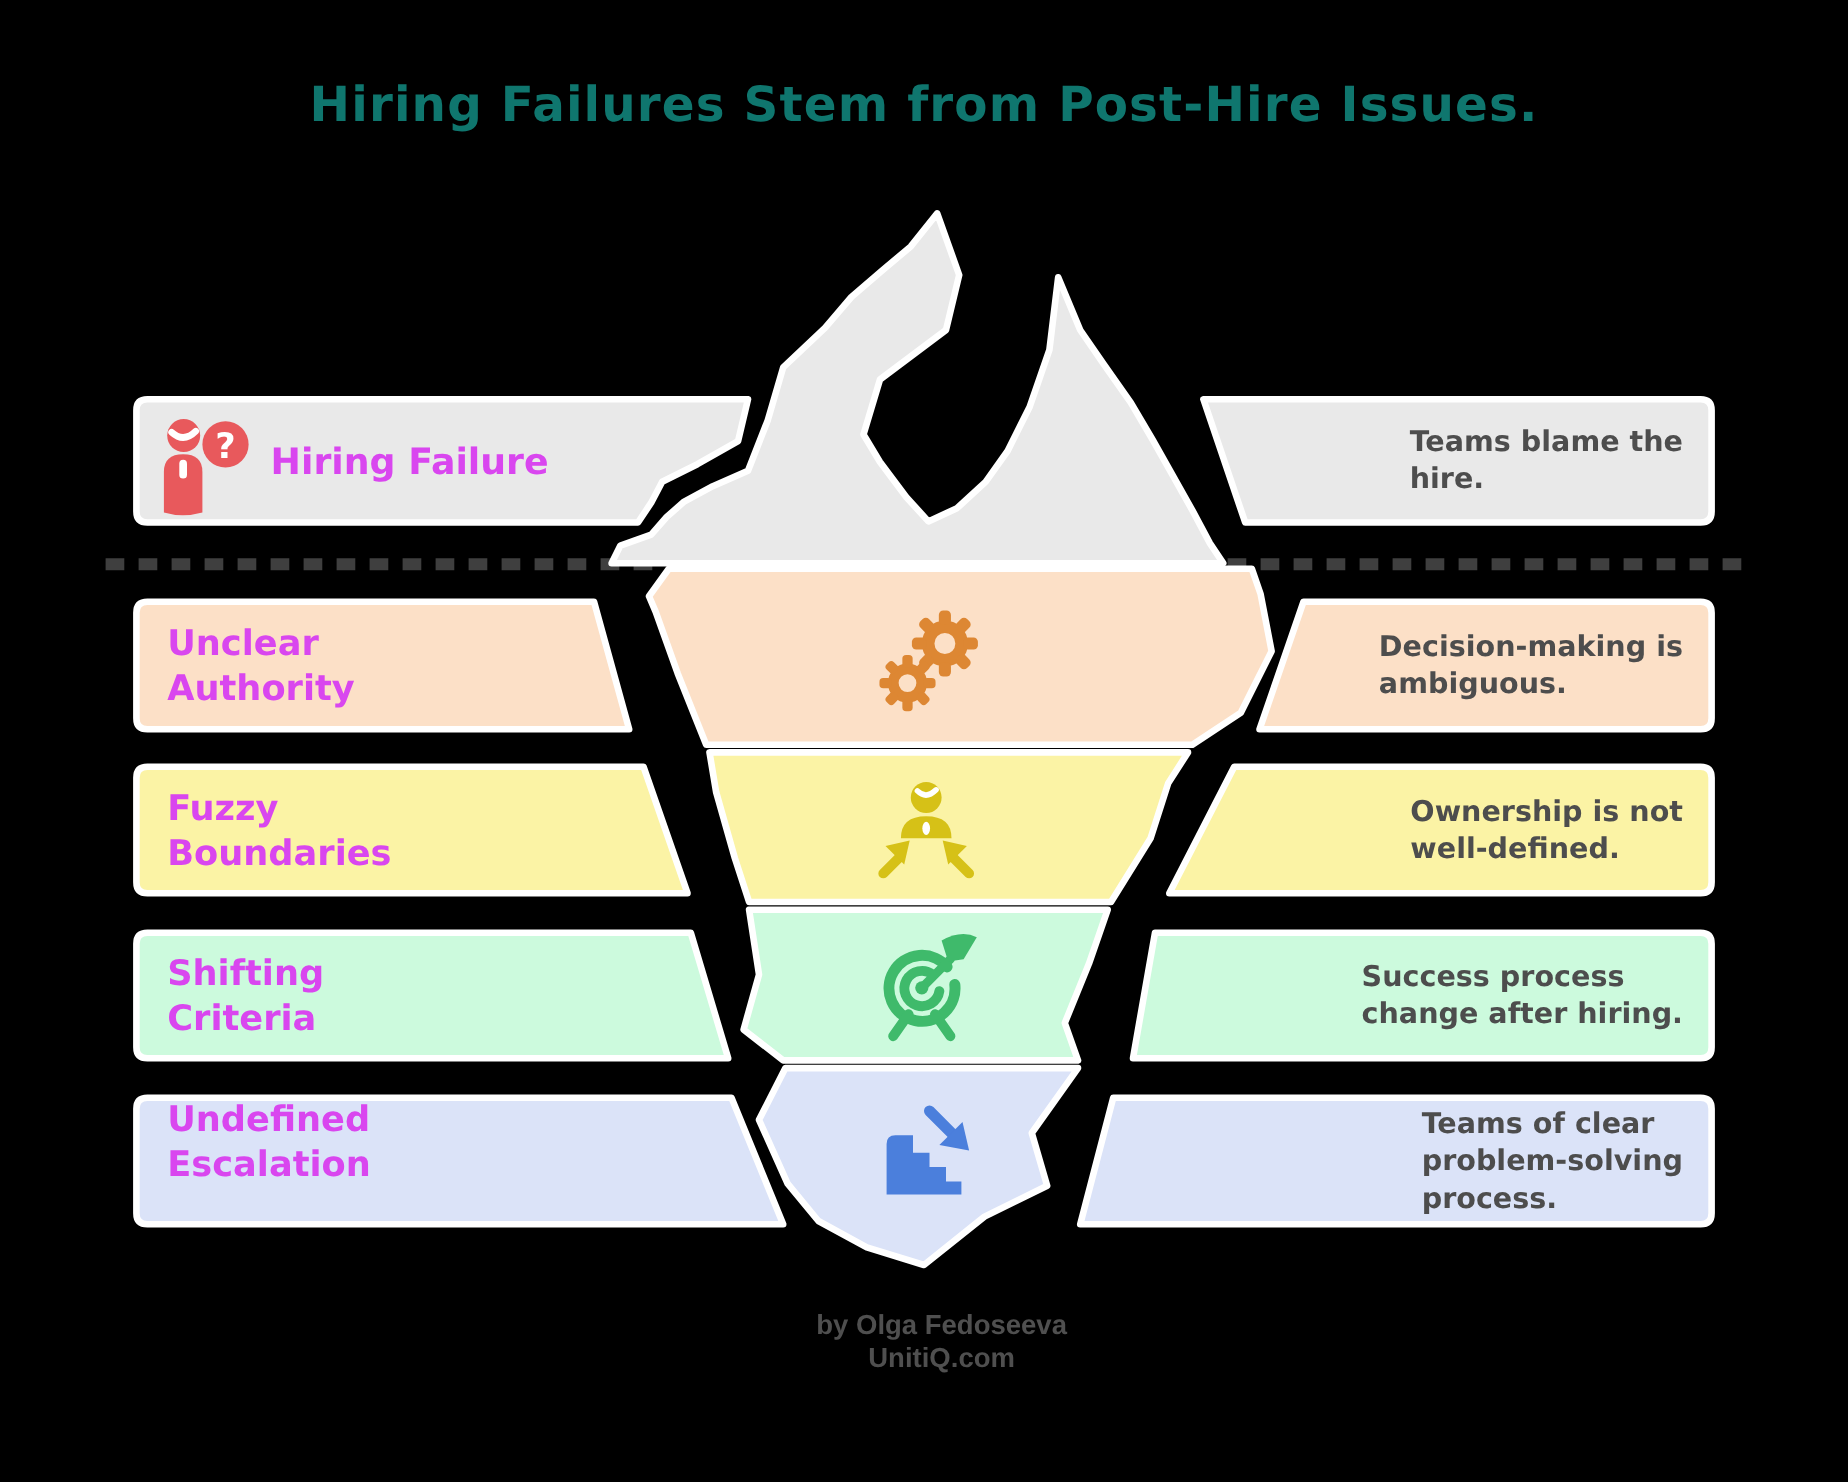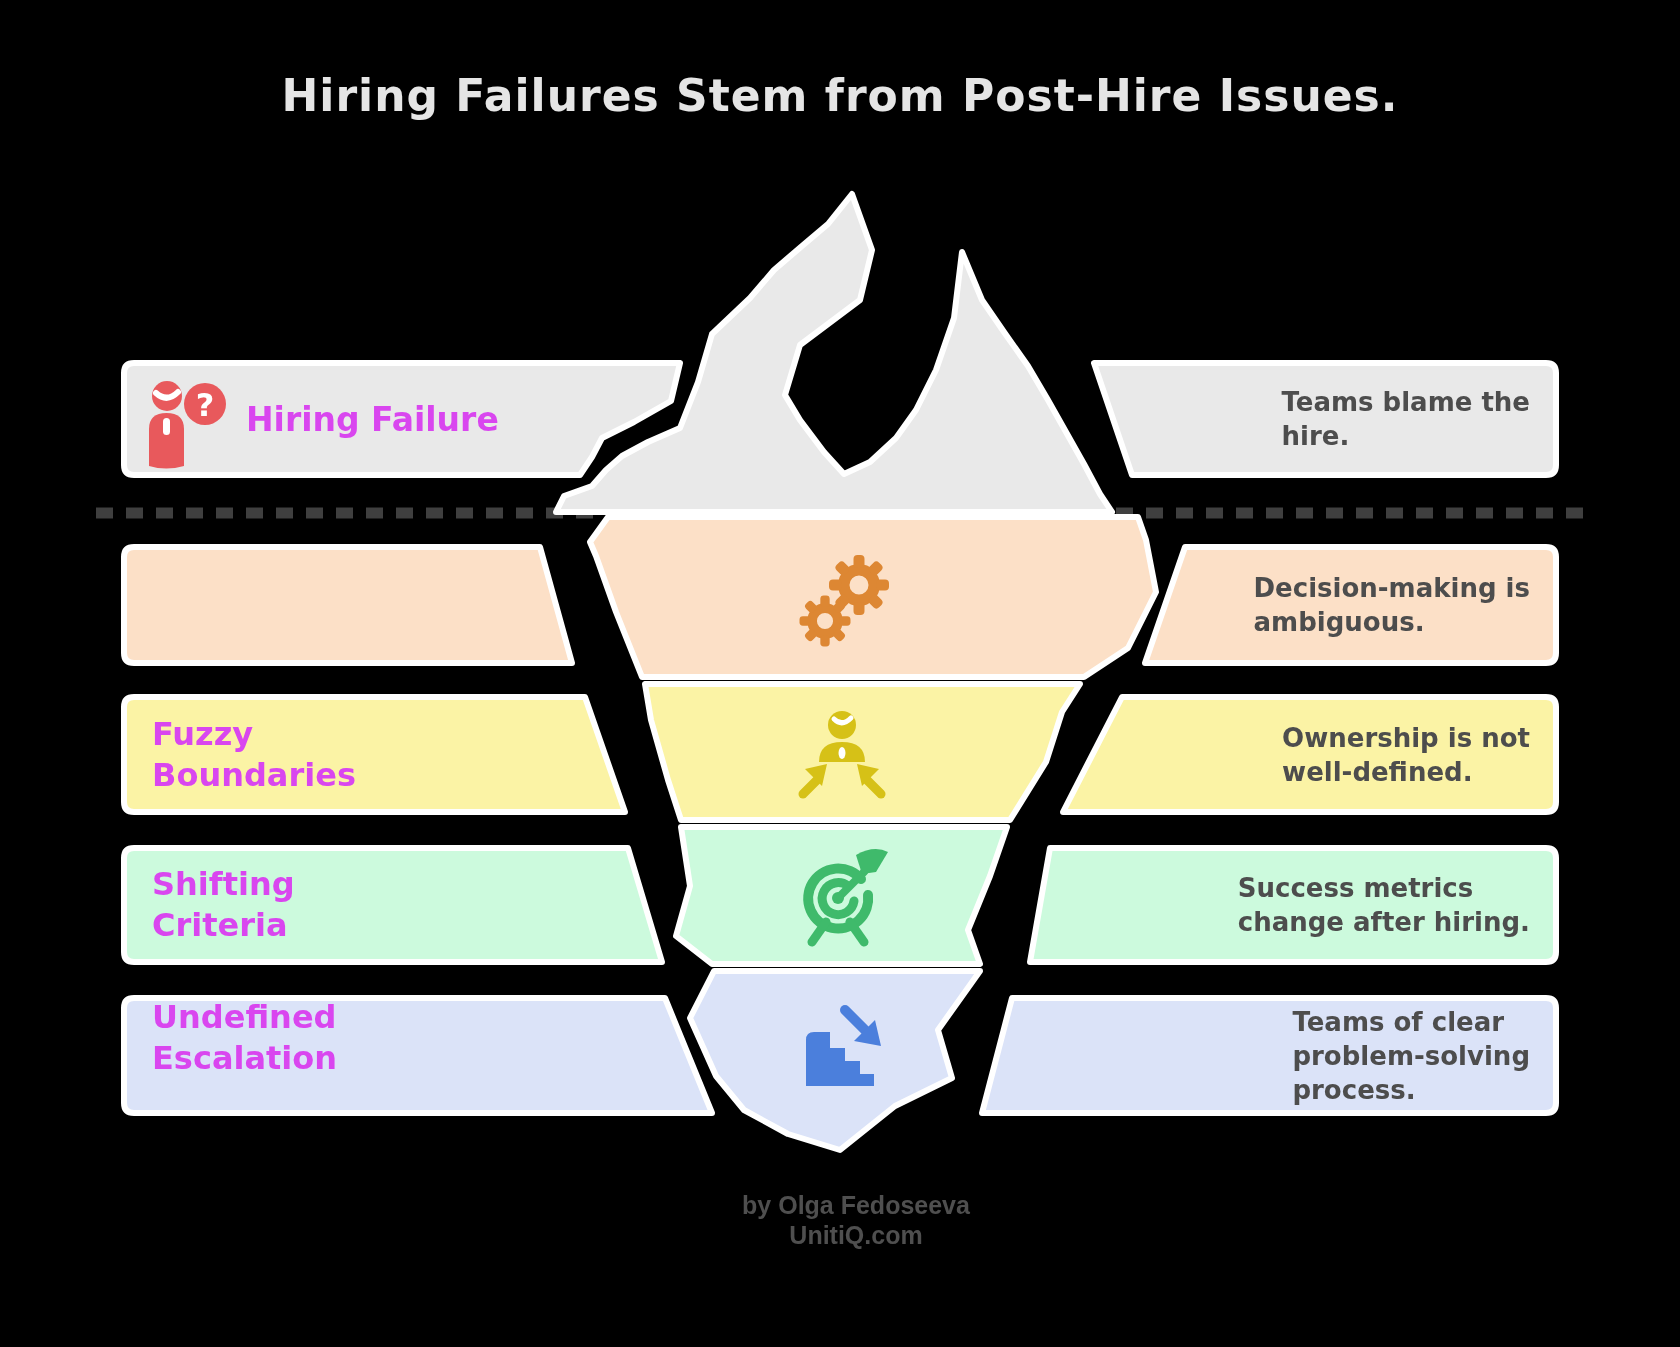--- a/index.html
+++ b/index.html
@@ -8,21 +8,21 @@
     width:1680px;height:1347px;
     background:#000;
     overflow:hidden;
     font-family:"DejaVu Sans", sans-serif;
   }
   .scene{position:absolute;left:0;top:0;}
   .title{
     position:absolute;left:0;top:70px;width:100%;
     text-align:center;margin:0;
     font-size:44px;font-weight:bold;letter-spacing:1px;
-    color:#e5e5e5;
+    color:#0f766e;
   }
   .band-label{
     position:absolute;
     display:flex;align-items:center;
     font-weight:bold;color:#d946ef;
     font-size:32px;line-height:41px;
     white-space:pre-line;
   }
   .band-label.l0{left:246px;top:363px;height:112px;font-size:33px;}
   .band-label.l1{left:152px;top:547px;height:116px;}
@@ -140,34 +140,36 @@
       <path d="M 806 1086 L 806 1040 Q 806 1032 814 1032 L 830 1032 L 830 1048
                L 845 1048 L 845 1061 L 860 1061 L 860 1074 L 874 1074 L 874 1086 Z"></path>
       <path d="M 845 1010 L 866 1031" stroke="#4b7fdc" stroke-width="10" fill="none" stroke-linecap="round"></path>
       <polygon points="881,1046 854,1041 875,1020"></polygon>
     </g>
   </svg>
 
   <h1 class="title">Hiring Failures Stem from Post-Hire Issues.</h1>
 
   <div class="band-label l0">Hiring Failure</div>
+  <div class="band-label l1">Unclear
+Authority</div>
   <div class="band-label l2">Fuzzy
 Boundaries</div>
   <div class="band-label l3">Shifting
 Criteria</div>
   <div class="band-label l4">Undefined
 Escalation</div>
 
   <div class="band-desc r0">Teams blame the
 hire.</div>
   <div class="band-desc r1">Decision-making is
 ambiguous.</div>
   <div class="band-desc r2">Ownership is not
 well-defined.</div>
-  <div class="band-desc r3">Success metrics
+  <div class="band-desc r3">Success process
 change after hiring.</div>
   <div class="band-desc r4">Teams of clear
 problem-solving
 process.</div>
 
   <div class="footer">
     <div>by Olga Fedoseeva</div>
     <div>UnitiQ.com</div>
   </div>
 

